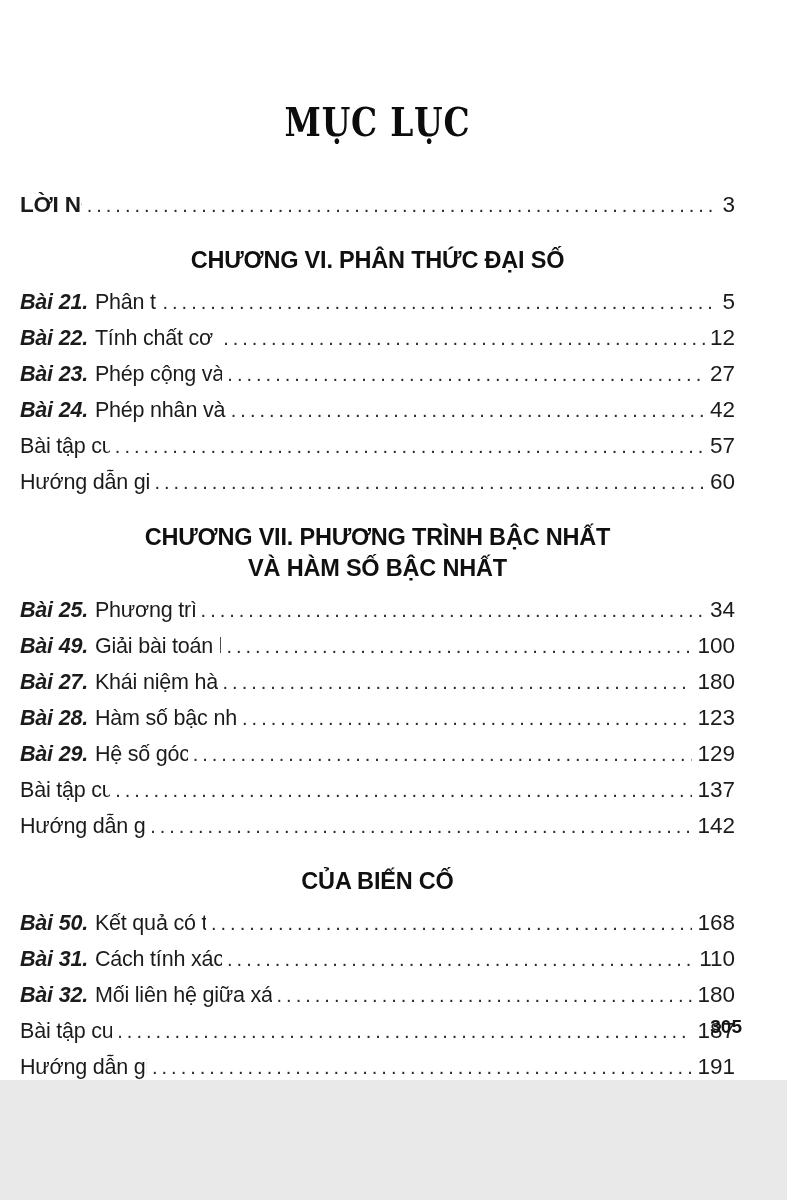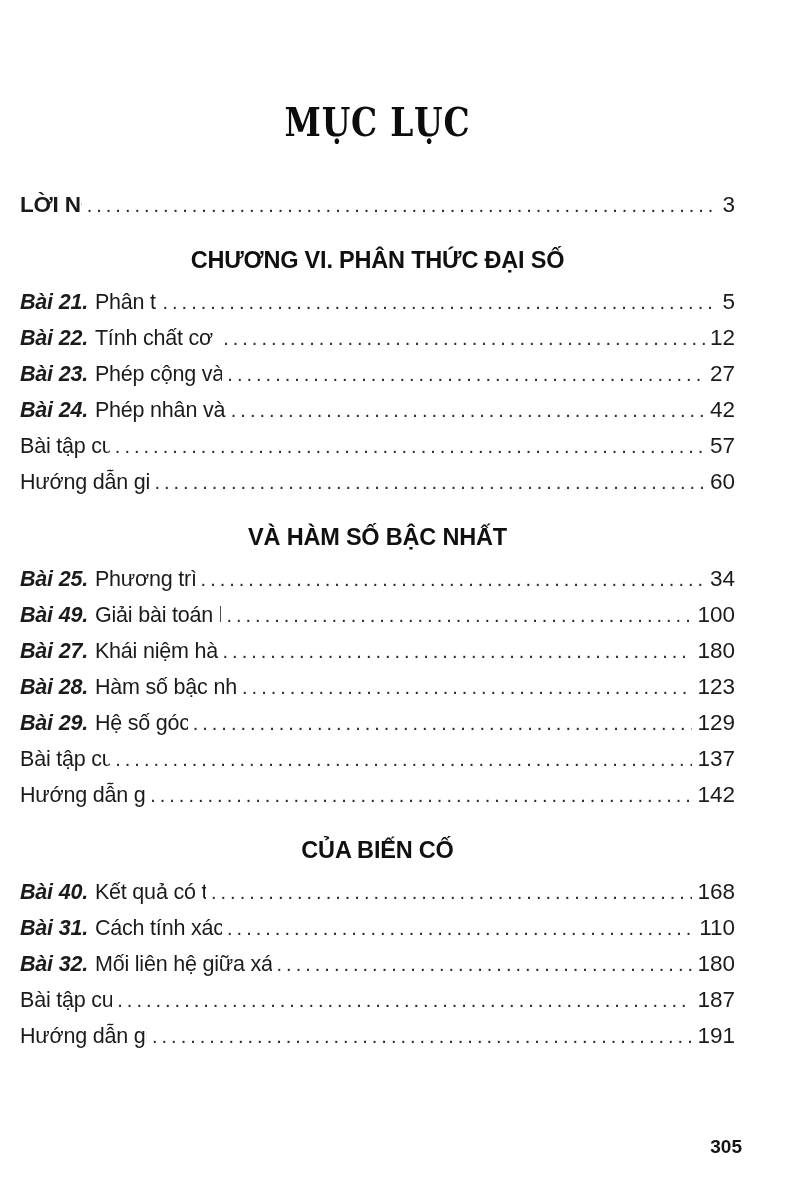--- a/index.html
+++ b/index.html
@@ -1,21 +1,21 @@
 <!DOCTYPE html>
 <html><head>
 <meta charset="utf-8">
 <style>
   * { margin: 0; padding: 0; box-sizing: border-box; }
   html, body { background: #e9e9e9; }
   body { font-family: "Liberation Sans", sans-serif; }
   .page {
     position: relative;
     width: 787px;
-    height: 1200px;
+    height: 1080px;
     background: #ffffff;
     overflow: hidden;
     color: #161616;
     margin: 0 auto;
   }
   .content {
     padding: 0 52px 0 20px; 
   }
   .doc-title {
     margin-top: 102px;
@@ -140,20 +140,21 @@
 
     <span class="row-text">Hướng dẫn giải bài toán chương VI</span>
     <span class="dot-leader"></span>
     <span class="row-page">60</span>
   </div>
 </div>
   </section>
 
   <section class="chapter">
     <div class="chapter-heading">
+            <div>CHƯƠNG VII. PHƯƠNG TRÌNH BẬC NHẤT</div>
             <div>VÀ HÀM SỐ BẬC NHẤT</div>
           </div>
     <div class="chapter-entries">
   <div class="toc-row">
     <span class="row-prefix">Bài 25.</span>
     <span class="row-text">Phương trình bậc nhất một ẩn</span>
     <span class="dot-leader"></span>
     <span class="row-page">34</span>
   </div>
 
@@ -200,21 +201,21 @@
   </div>
 </div>
   </section>
 
   <section class="chapter">
     <div class="chapter-heading">
             <div>CỦA BIẾN CỐ</div>
           </div>
     <div class="chapter-entries">
   <div class="toc-row">
-    <span class="row-prefix">Bài 40.</span>
+    <span class="row-prefix">Bài 50.</span>
     <span class="row-text">Kết quả có thể và kết quả thuận lợi</span>
     <span class="dot-leader"></span>
     <span class="row-page">168</span>
   </div>
 
   <div class="toc-row">
     <span class="row-prefix">Bài 31.</span>
     <span class="row-text">Cách tính xác suất của biến cố bằng tỉ số</span>
     <span class="dot-leader"></span>
     <span class="row-page">110</span>

